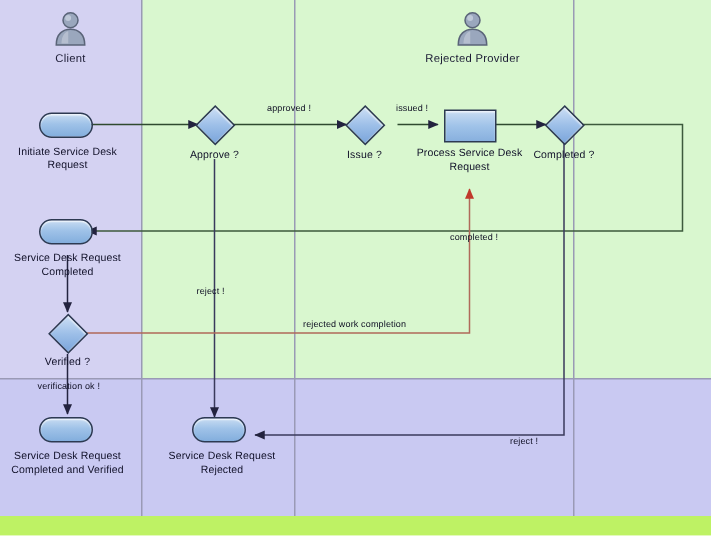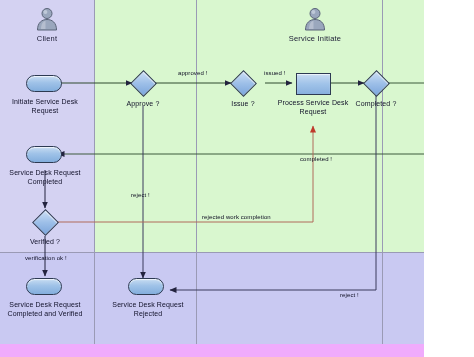--- a/index.html
+++ b/index.html
@@ -1,21 +1,21 @@
 <!DOCTYPE html>
 <html><head>
 <meta charset="utf-8">
 <style>
   html,body{margin:0;padding:0;background:#ffffff;}
   body{font-family:"Liberation Sans","DejaVu Sans",sans-serif;}
   #canvas{
     position:relative;
-    width:424px;height:357px;
+    width:474px;height:357px;
     overflow:hidden;
-    background:#f0abfc;
+    background:#bef264;
   }
   
   .lane{position:absolute;}
   .lane-purple{background:#c9c9f2;}
   .lane-purple-light{background:#d4d2f2;}
   .lane-green{background:#d9f7cf;}
 
   
   .divider{position:absolute;background:#9a9ab5;}
   .divider-v{width:1px;}
@@ -128,21 +128,21 @@
   </div>
 
 
   <div class="actor" style="left:260px;top:6px;">
     <svg width="26" height="26" viewBox="0 0 26 26">
       <circle cx="13" cy="7.5" r="5" fill="#9aa7bd" stroke="#5a6478" stroke-width="1"></circle>
       <circle cx="11.4" cy="6" r="2" fill="#cfd7e4" opacity=".7"></circle>
       <path d="M3.5,24 C3.5,16.5 8,13.5 13,13.5 C18,13.5 22.5,16.5 22.5,24 Z" fill="#9aa7bd" stroke="#5a6478" stroke-width="1"></path>
       <path d="M7,23 C7,17.5 9.5,15.2 11.5,14.8 L11.5,23 Z" fill="#c3cbd9" opacity=".65"></path>
     </svg>
-    <div class="actor-label">Service Initiate</div>
+    <div class="actor-label">Rejected Provider</div>
   </div>
 
   <div class="node stadium" style="left:26px;top:75px;"></div>
   <div class="node-label" style="left:-2px;top:98px;width:94px;">Initiate Service Desk
 Request</div>
 
   <div class="node diamond" style="left:134px;top:74px;"></div>
   <div class="node-label" style="left:103px;top:100px;width:80px;">Approve ?</div>
 
   <div class="node diamond" style="left:234px;top:74px;"></div>

